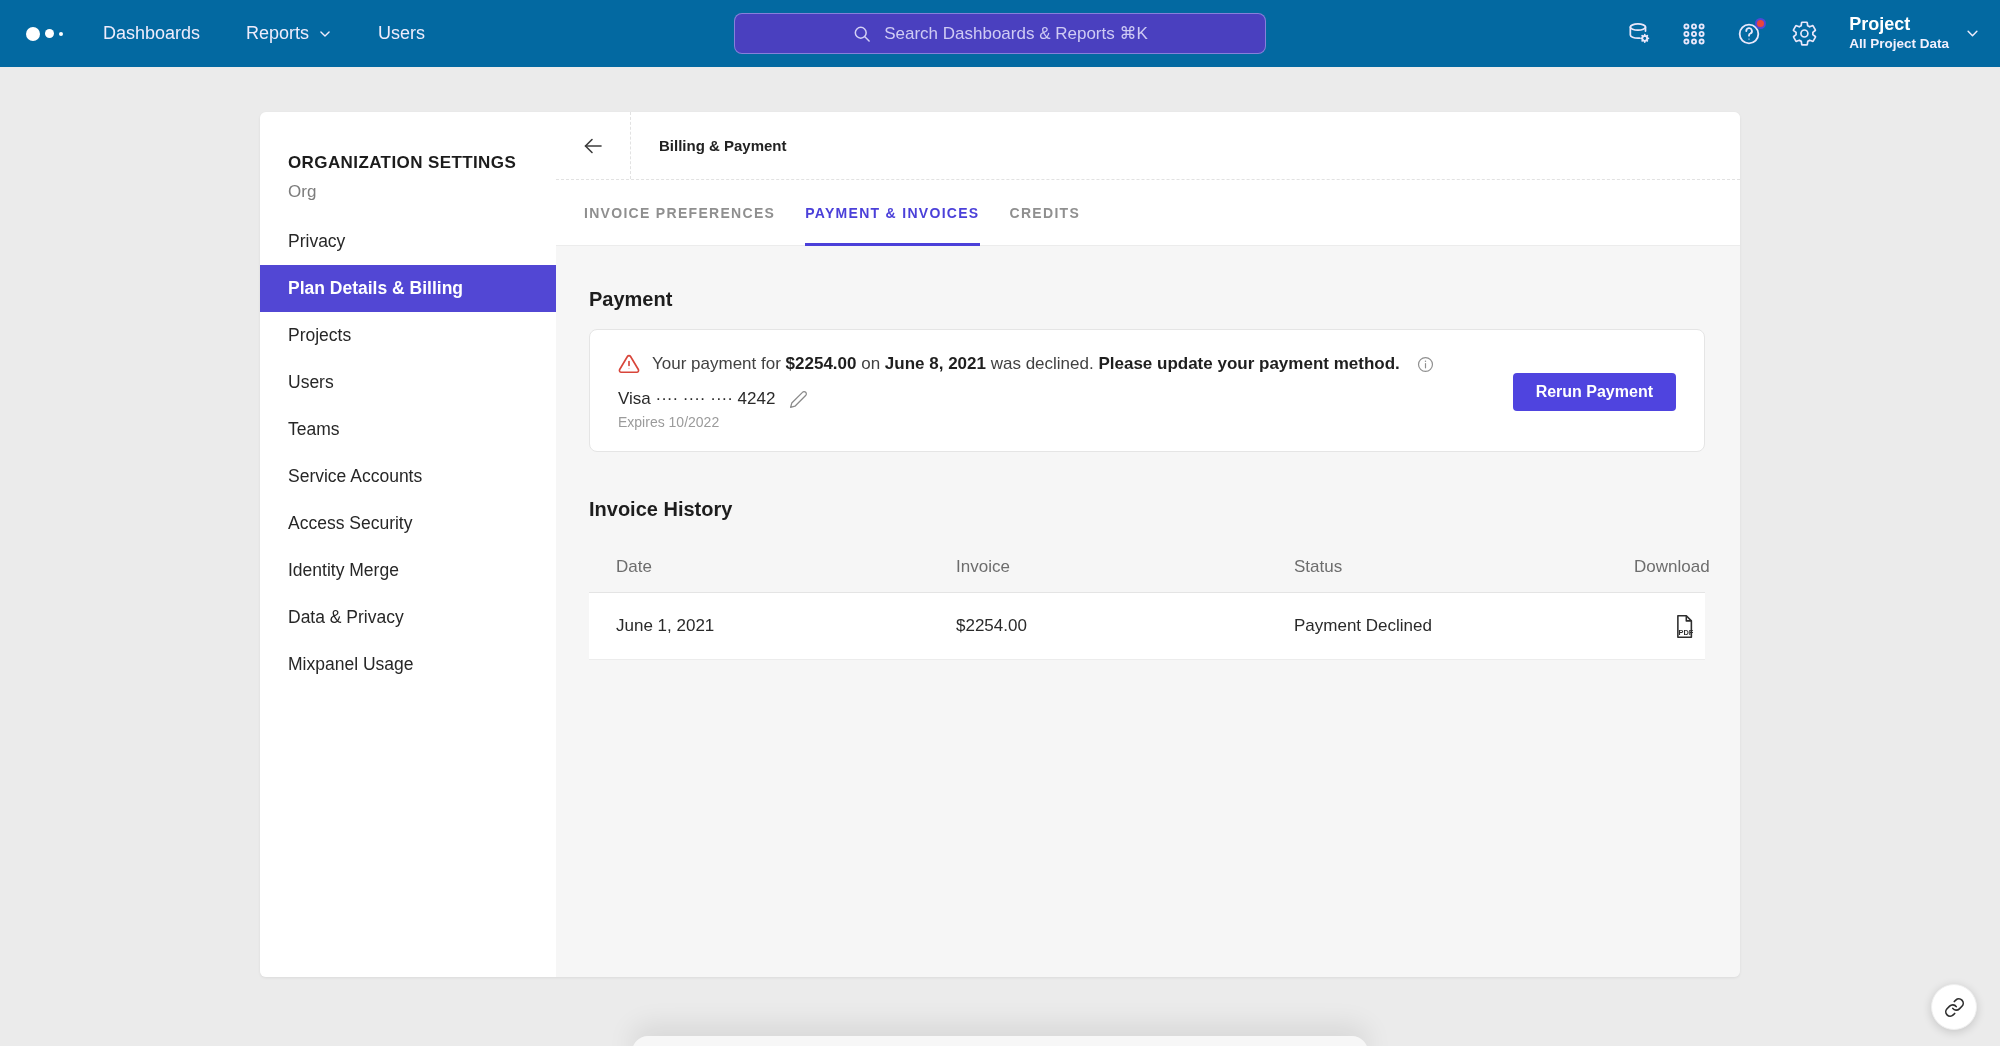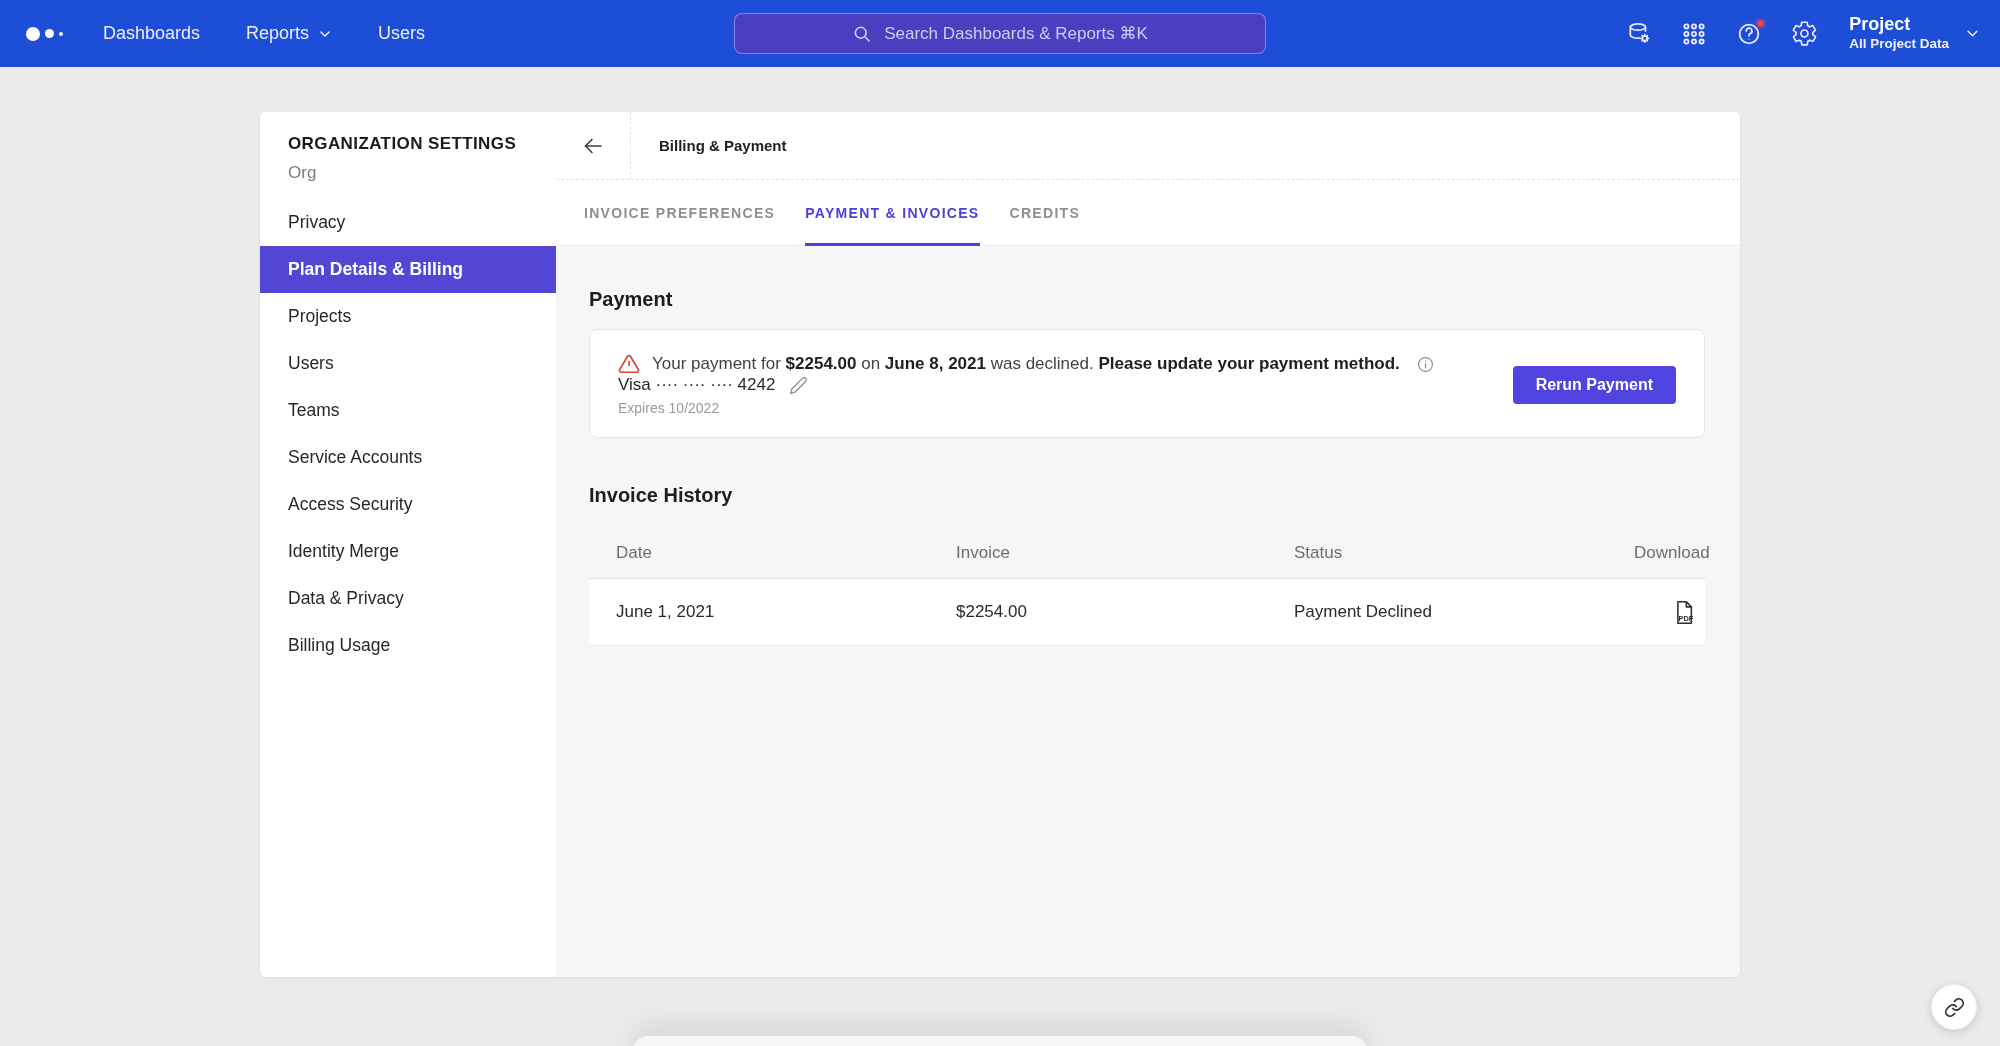--- a/index.html
+++ b/index.html
@@ -1,21 +1,21 @@
 <!DOCTYPE html>
 <html><head>
 <meta charset="utf-8">
 <style>
   * { margin:0; padding:0; box-sizing:border-box; }
   html,body { width:2000px; height:1046px; overflow:hidden; }
   body { font-family:"Liberation Sans", sans-serif; background:#ebebeb; position:relative; }
 
   
   .topbar { position:absolute; top:0; left:0; width:2000px; height:67px;
-            background:#1d4ed8; display:flex; align-items:center; color:#fff; z-index:5; }
+            background:#0369a1; display:flex; align-items:center; color:#fff; z-index:5; }
   .logo { margin-left:26px; display:flex; align-items:center; gap:5px; cursor:pointer; }
   .logo .d1 { width:14px; height:14px; border-radius:50%; background:#fff; }
   .logo .d2 { width:9px;  height:9px;  border-radius:50%; background:#fff; }
   .logo .d3 { width:4px;  height:4px;  border-radius:50%; background:#fff; }
   .topnav { display:flex; margin-left:40px; gap:46px; font-size:18px; color:#eeecfc; }
   .topnav .nav-item { display:flex; align-items:center; gap:9px; cursor:pointer; }
   .search { position:absolute; left:50%; transform:translateX(-50%); top:13px;
             width:532px; height:41px; background:#4a40bf; border:1px solid rgba(210,206,250,.45);
             border-radius:8px; display:flex; align-items:center; justify-content:center; gap:12px;
             color:#cfcbf4; font-size:17px; cursor:text; }
@@ -27,21 +27,21 @@
   .project { display:flex; align-items:center; gap:16px; cursor:pointer; margin-left:4px; }
   .project .p1 { font-size:18px; font-weight:700; line-height:1.2; }
   .project .p2 { font-size:13.5px; font-weight:700; line-height:1.25; color:#f2f0fd; }
 
   
   .wrapper { position:absolute; left:260px; top:112px; width:1480px; height:865px;
              display:flex; border-radius:6px; overflow:hidden;
              box-shadow:0 1px 3px rgba(0,0,0,.07); }
 
   
-  .sidebar { width:296px; flex:none; background:#fff; padding-top:22px; }
+  .sidebar { width:296px; flex:none; background:#fff; padding-top:41px; }
   .sb-title { padding:0 28px; font-size:17px; font-weight:700; letter-spacing:.4px; color:#1c1c1c; }
   .sb-sub { padding:0 28px; margin-top:9px; font-size:17px; color:#7c7c7c; }
   .sb-menu { margin-top:16px; }
   .sb-item { height:47px; display:flex; align-items:center; padding:0 28px;
              font-size:17.5px; color:#272727; cursor:pointer; }
   .sb-item.active { background:#5247d4; color:#fff; font-weight:700; }
 
   
   .main { flex:1; min-width:0; display:flex; flex-direction:column; background:#f6f6f6; }
   .main-header { height:68px; flex:none; background:#fff; display:flex; align-items:stretch;
@@ -61,21 +61,21 @@
 
   .content { flex:1; padding:42px 35px 0 33px; }
   .section-heading { font-size:20px; font-weight:700; color:#1d1d1d; }
 
   .pay-card { margin-top:18px; background:#fff; border:1px solid #e5e5e5; border-radius:8px;
               padding:23px 28px 21px 28px; display:flex; justify-content:space-between;
               align-items:center; }
   .alert-row { display:flex; align-items:center; gap:12px; font-size:17px; color:#424242; }
   .alert-row b { color:#1f1f1f; }
   .alert-info { margin-left:4px; display:flex; align-items:center; cursor:pointer; }
-  .card-row { margin-top:0; display:flex; align-items:center; gap:14px;
+  .card-row { margin-top:14px; display:flex; align-items:center; gap:14px;
               font-size:17px; color:#2a2a2a; }
   .edit-btn { display:flex; align-items:center; cursor:pointer; background:none; border:none; }
   .expires { margin-top:5px; font-size:14px; color:#9b9b9b; }
   .rerun { background:#4f44df; color:#fff; font-size:16px; font-weight:700; border:none;
            border-radius:4px; padding:10px 23px; cursor:pointer; flex:none; }
 
   .invoice-heading { margin-top:46px; }
   .inv-table { margin-top:20px; }
   .thead, .trow { display:grid; grid-template-columns:340px 338px 340px 1fr;
                   padding:0 8px 0 27px; align-items:center; }
@@ -191,21 +191,21 @@
     <nav class="sb-menu">
       <div class="sb-item">Privacy</div>
       <div class="sb-item active">Plan Details &amp; Billing</div>
       <div class="sb-item">Projects</div>
       <div class="sb-item">Users</div>
       <div class="sb-item">Teams</div>
       <div class="sb-item">Service Accounts</div>
       <div class="sb-item">Access Security</div>
       <div class="sb-item">Identity Merge</div>
       <div class="sb-item">Data &amp; Privacy</div>
-      <div class="sb-item">Billing Usage</div>
+      <div class="sb-item">Mixpanel Usage</div>
     </nav>
   </aside>
 
   <main class="main">
     <div class="main-header">
       <button class="back-btn">
         <span>
           <svg width="24" height="24" viewBox="0 0 24 24" fill="none" stroke="#3c3c3c" stroke-width="1.6" stroke-linecap="round" stroke-linejoin="round">
               <line x1="20" y1="12" x2="4.5" y2="12"></line>
               <polyline points="11 5.5 4.5 12 11 18.5"></polyline>

